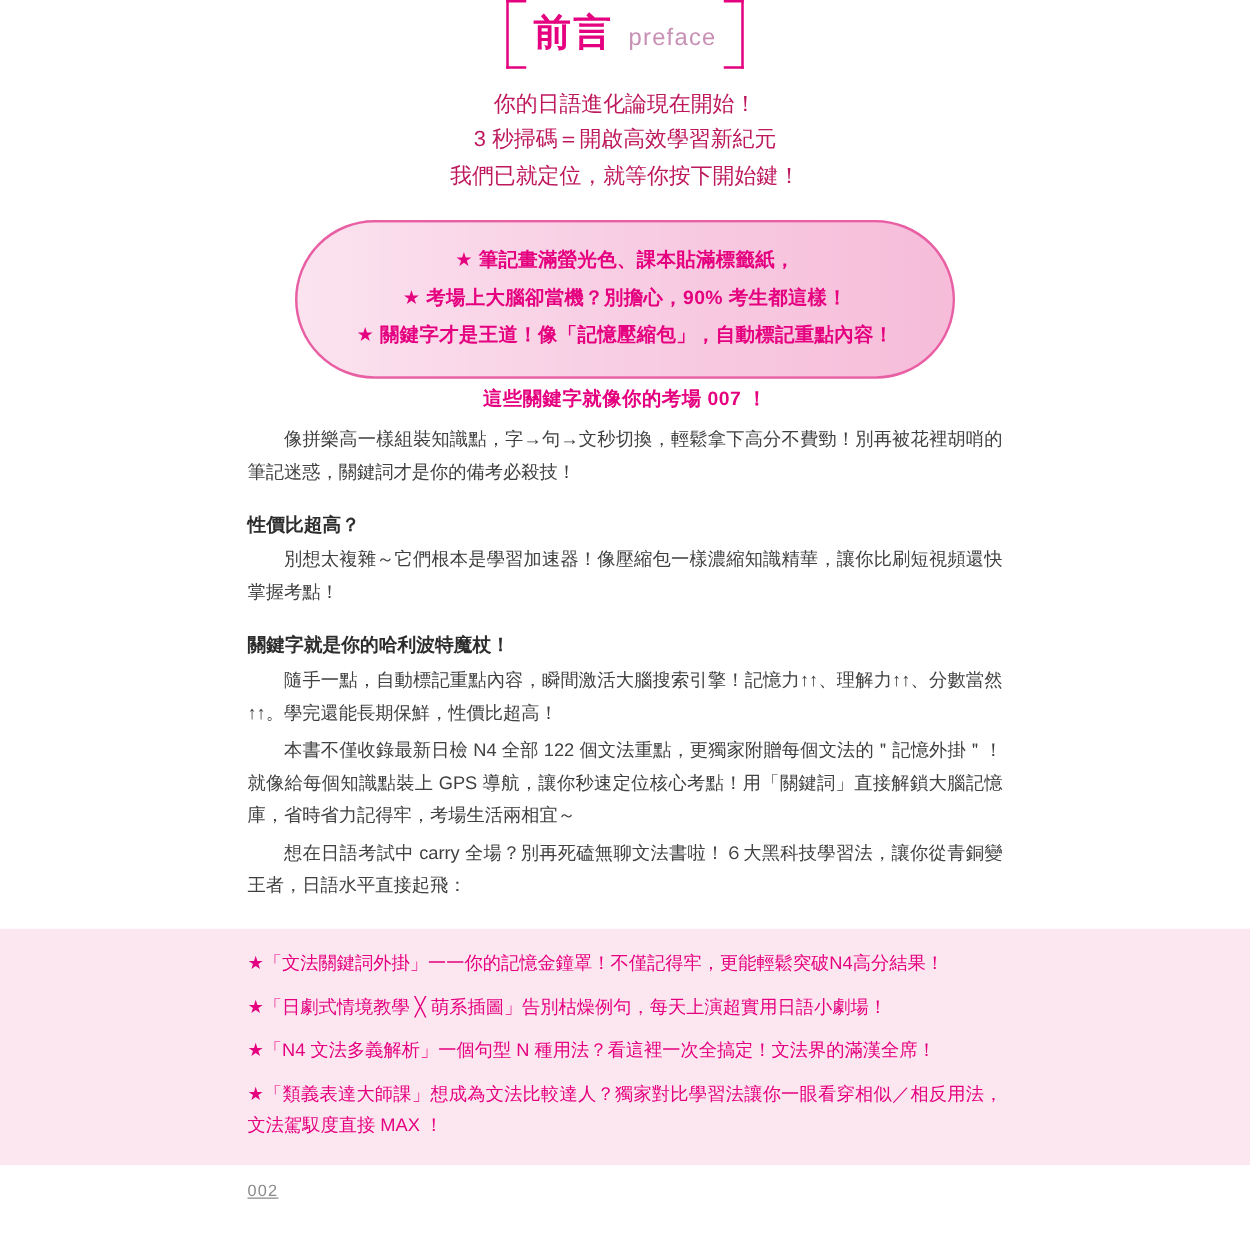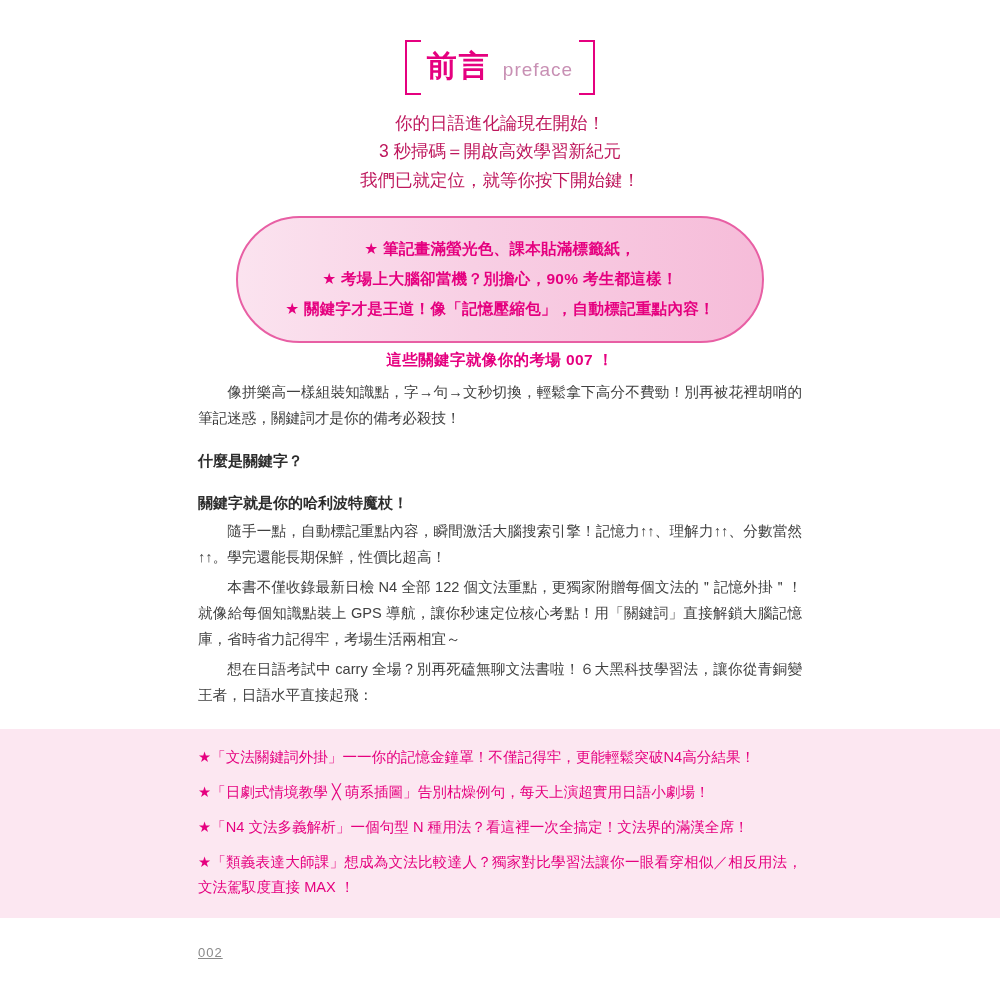--- a/index.html
+++ b/index.html
@@ -19,21 +19,20 @@
     width: 1000px;
     height: 1000px;
     box-sizing: border-box;
   }
 
   
   .preface-wrap {
     display: flex;
     justify-content: center;
     align-items: flex-start;
-    padding-top: 40px;
   }
   .preface-box {
     position: relative;
     display: flex;
     align-items: baseline;
     gap: 12px;
     padding: 6px 22px 8px 22px;
   }
   .preface-box::before,
   .preface-box::after {
@@ -182,21 +181,22 @@
     <div class="banner-line">★ 考場上大腦卻當機？別擔心，90% 考生都這樣！</div>
     <div class="banner-line">★ 關鍵字才是王道！像「記憶壓縮包」，自動標記重點內容！</div>
   </div>
 
   <div class="content">
 
     <div class="section-head-pink">這些關鍵字就像你的考場 007 ！</div>
 
     <p class="para">像拼樂高一樣組裝知識點，字→句→文秒切換，輕鬆拿下高分不費勁！別再被花裡胡哨的筆記迷惑，關鍵詞才是你的備考必殺技！</p>
 
-    <div class="sub-head">什麼是關鍵字？</div>
+    <div class="sub-head">性價比超高？</div>
+    <p class="para">別想太複雜～它們根本是學習加速器！像壓縮包一樣濃縮知識精華，讓你比刷短視頻還快掌握考點！</p>
 
     <div class="sub-head">關鍵字就是你的哈利波特魔杖！</div>
     <div class="para-block">
       <p class="para">隨手一點，自動標記重點內容，瞬間激活大腦搜索引擎！記憶力↑↑、理解力↑↑、分數當然↑↑。學完還能長期保鮮，性價比超高！</p>
       <p class="para">本書不僅收錄最新日檢 N4 全部 122 個文法重點，更獨家附贈每個文法的＂記憶外掛＂！就像給每個知識點裝上 GPS 導航，讓你秒速定位核心考點！用「關鍵詞」直接解鎖大腦記憶庫，省時省力記得牢，考場生活兩相宜～</p>
       <p class="para">想在日語考試中 carry 全場？別再死磕無聊文法書啦！６大黑科技學習法，讓你從青銅變王者，日語水平直接起飛：</p>
     </div>
   </div>
 
   <div class="pink-panel">

